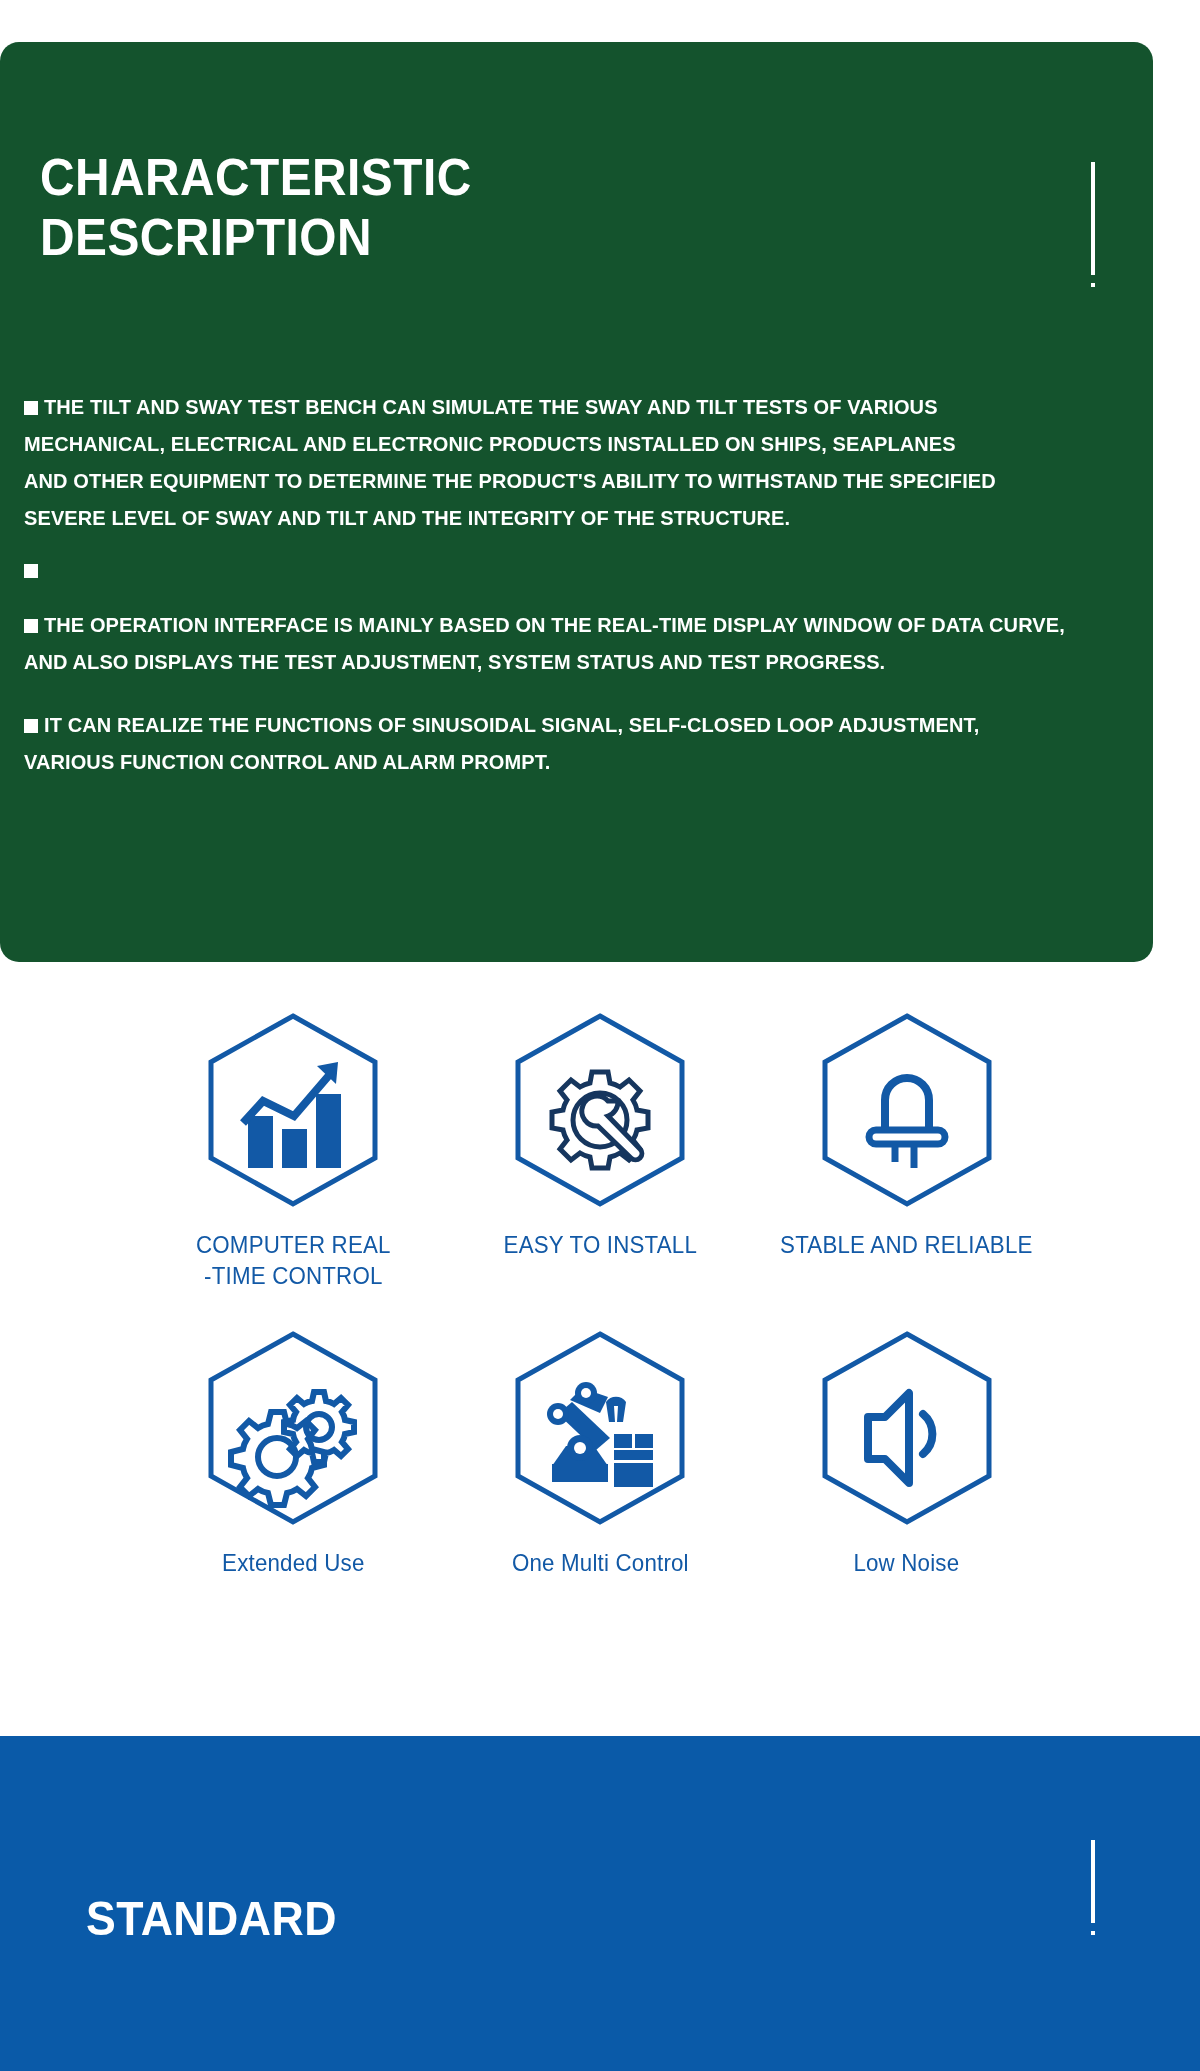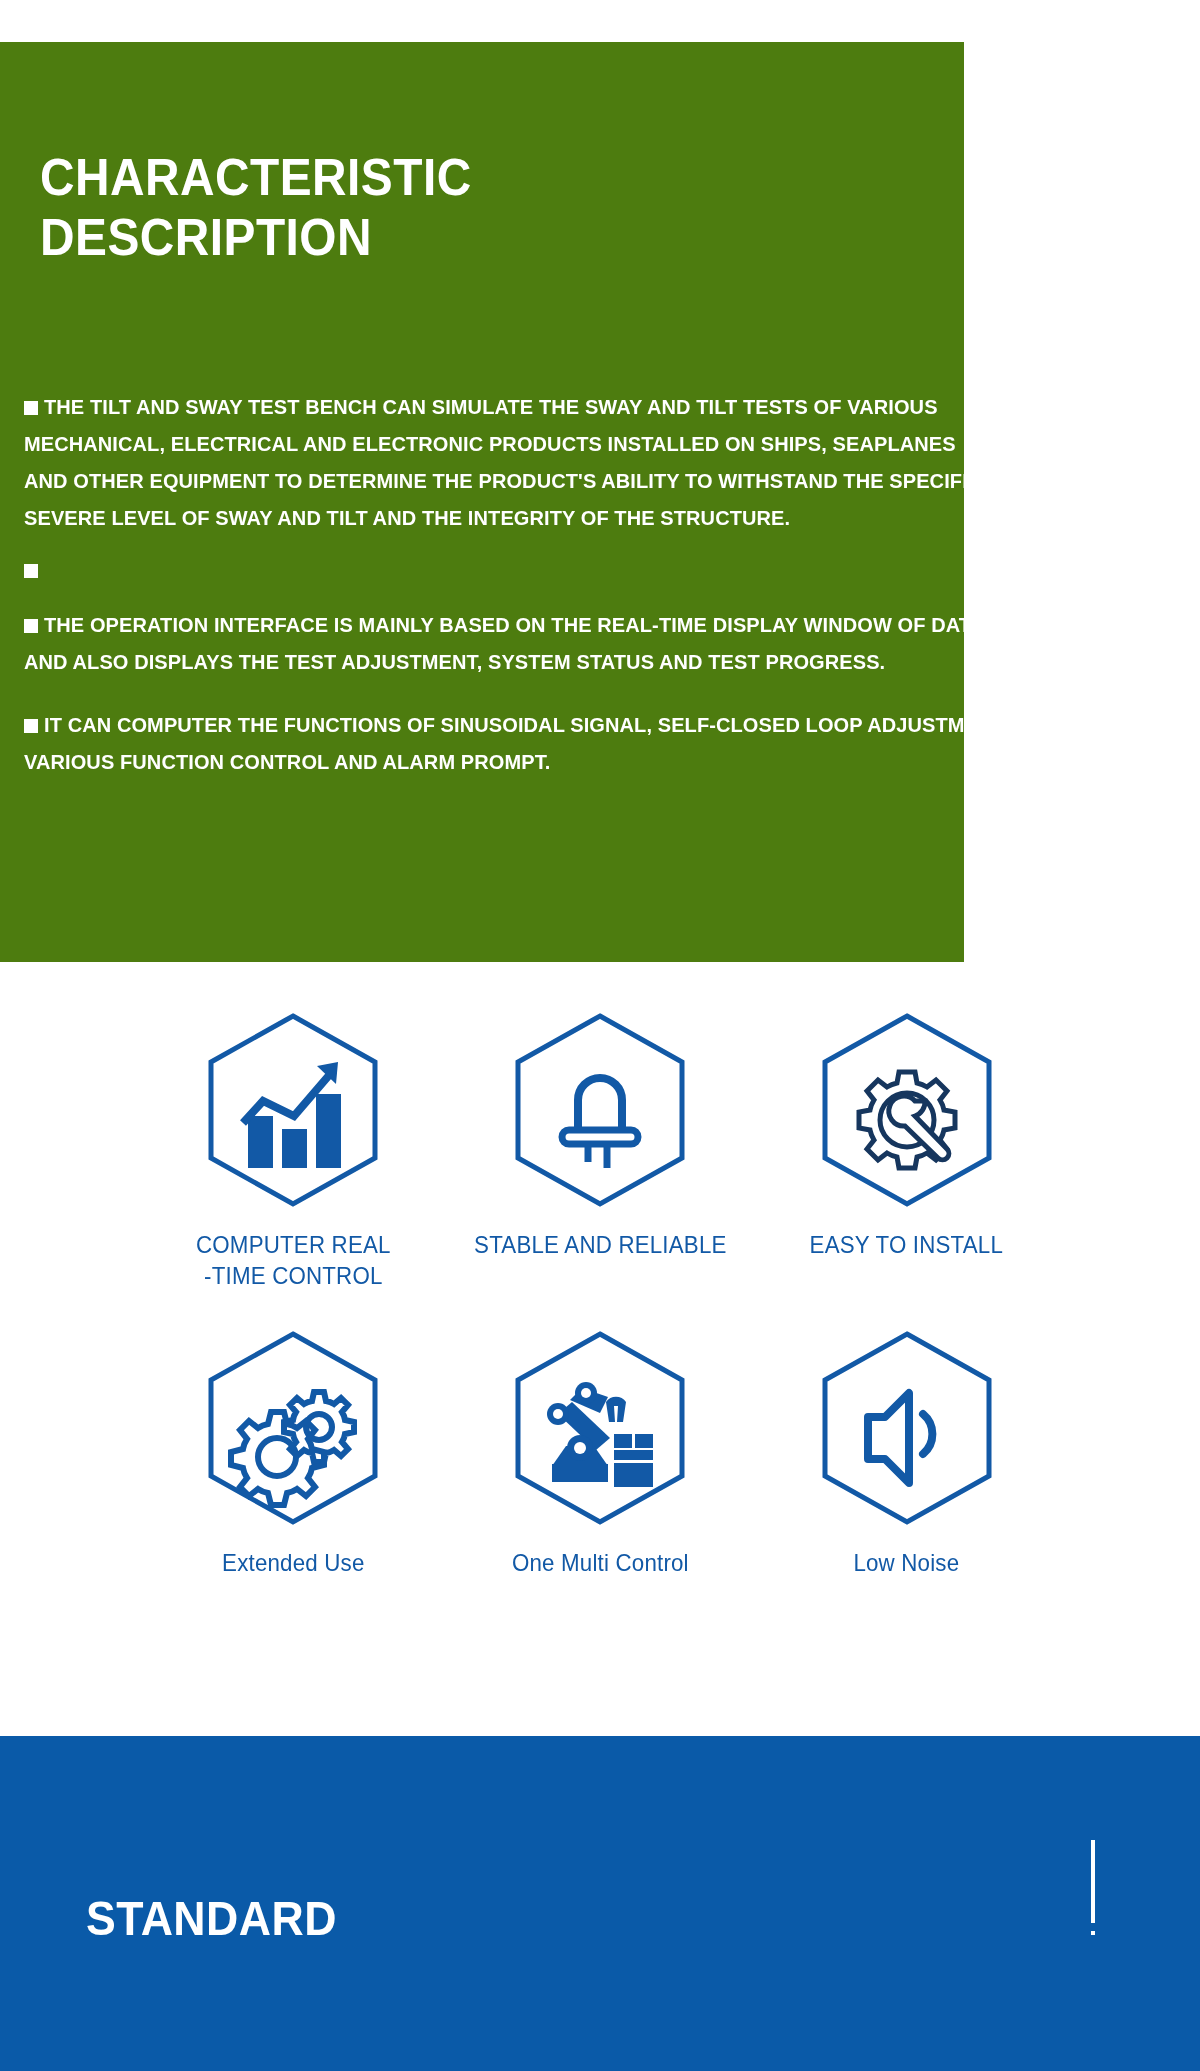--- a/index.html
+++ b/index.html
@@ -13,24 +13,25 @@
     font-family: "Liberation Sans", sans-serif;
     overflow: hidden;
     position: relative;
   }
 
   
   .hero {
     position: absolute;
     left: 0;
     top: 42px;
-    width: 964px;
+    width: 1153px;
     height: 920px;
-    background: #4d7c0f;
+    background: #14532d;
     box-sizing: border-box;
+    border-radius: 19px;
   }
 
   .hero-title {
     position: absolute;
     left: 40px;
     top: 70px;
     width: 720px;
     color: #ffffff;
     font-size: 52px;
     line-height: 1.16;
@@ -194,21 +195,21 @@
     <div class="bullet">
       <span class="bullet-marker"></span>
     </div>
 
     <div class="bullet">
       <span class="bullet-marker"></span><span class="bullet-text">THE OPERATION INTERFACE IS MAINLY BASED ON THE REAL-TIME DISPLAY WINDOW OF DATA CURVE,
 AND ALSO DISPLAYS THE TEST ADJUSTMENT, SYSTEM STATUS AND TEST PROGRESS.</span>
     </div>
 
     <div class="bullet">
-      <span class="bullet-marker"></span><span class="bullet-text">IT CAN COMPUTER THE FUNCTIONS OF SINUSOIDAL SIGNAL, SELF-CLOSED LOOP ADJUSTMENT,
+      <span class="bullet-marker"></span><span class="bullet-text">IT CAN REALIZE THE FUNCTIONS OF SINUSOIDAL SIGNAL, SELF-CLOSED LOOP ADJUSTMENT,
 VARIOUS FUNCTION CONTROL AND ALARM PROMPT.</span>
     </div>
 
   </div>
 </section>
 
 <section class="features">
 
   <div class="feat-row feat-row-1">
 
@@ -224,41 +225,41 @@
         </svg>
       </div>
       <div class="feat-label">COMPUTER REAL
 -TIME CONTROL</div>
     </div>
 
     <div class="feat-cell">
       <div class="hexwrap">
         <svg width="180" height="196" viewBox="0 0 180 196">
           <polygon points="90,4 172,50 172,146 90,192 8,146 8,50" fill="none" stroke="#1259a6" stroke-width="5"></polygon>
-          <path d="M68,118 L68,88 a22,22 0 0 1 44,0 L112,118" fill="none" stroke="#1259a6" stroke-width="8"></path>
-          <rect x="52" y="118" width="76" height="14" rx="7" fill="none" stroke="#1259a6" stroke-width="7"></rect>
-          <line x1="78" y1="134" x2="78" y2="150" stroke="#1259a6" stroke-width="7"></line>
-          <line x1="97" y1="134" x2="97" y2="156" stroke="#1259a6" stroke-width="7"></line>
-        </svg>
-      </div>
-      <div class="feat-label">STABLE AND RELIABLE</div>
-    </div>
-
-    <div class="feat-cell">
-      <div class="hexwrap">
-        <svg width="180" height="196" viewBox="0 0 180 196">
-          <polygon points="90,4 172,50 172,146 90,192 8,146 8,50" fill="none" stroke="#1259a6" stroke-width="5"></polygon>
           <g fill="none" stroke="#16365e" stroke-width="5">
             <path d="M82,60 h16 l2,11 a30,30 0 0 1 10,4 l9,-7 l11,11 l-7,9 a30,30 0 0 1 4,10 l11,2 v16 l-11,2 a30,30 0 0 1 -4,10 l7,9 l-11,11 l-9,-7 a30,30 0 0 1 -10,4 l-2,11 h-16 l-2,-11 a30,30 0 0 1 -10,-4 l-9,7 l-11,-11 l7,-9 a30,30 0 0 1 -4,-10 l-11,-2 v-16 l11,-2 a30,30 0 0 1 4,-10 l-7,-9 l11,-11 l9,7 a30,30 0 0 1 10,-4 z"></path>
             <circle cx="90" cy="108" r="27"></circle>
             <path d="M98,89 a15,15 0 1 0 -10,25 l33,32 a6,6 0 0 0 9,-9 l-32,-33 a15,15 0 0 0 10,-15 z" fill="#ffffff"></path>
           </g>
         </svg>
       </div>
       <div class="feat-label">EASY TO INSTALL</div>
+    </div>
+
+    <div class="feat-cell">
+      <div class="hexwrap">
+        <svg width="180" height="196" viewBox="0 0 180 196">
+          <polygon points="90,4 172,50 172,146 90,192 8,146 8,50" fill="none" stroke="#1259a6" stroke-width="5"></polygon>
+          <path d="M68,118 L68,88 a22,22 0 0 1 44,0 L112,118" fill="none" stroke="#1259a6" stroke-width="8"></path>
+          <rect x="52" y="118" width="76" height="14" rx="7" fill="none" stroke="#1259a6" stroke-width="7"></rect>
+          <line x1="78" y1="134" x2="78" y2="150" stroke="#1259a6" stroke-width="7"></line>
+          <line x1="97" y1="134" x2="97" y2="156" stroke="#1259a6" stroke-width="7"></line>
+        </svg>
+      </div>
+      <div class="feat-label">STABLE AND RELIABLE</div>
     </div>
 
   </div>
 
   <div class="feat-row feat-row-2">
 
     <div class="feat-cell">
       <div class="hexwrap">
         <svg width="180" height="196" viewBox="0 0 180 196">
           <polygon points="90,4 172,50 172,146 90,192 8,146 8,50" fill="none" stroke="#1259a6" stroke-width="5"></polygon>

